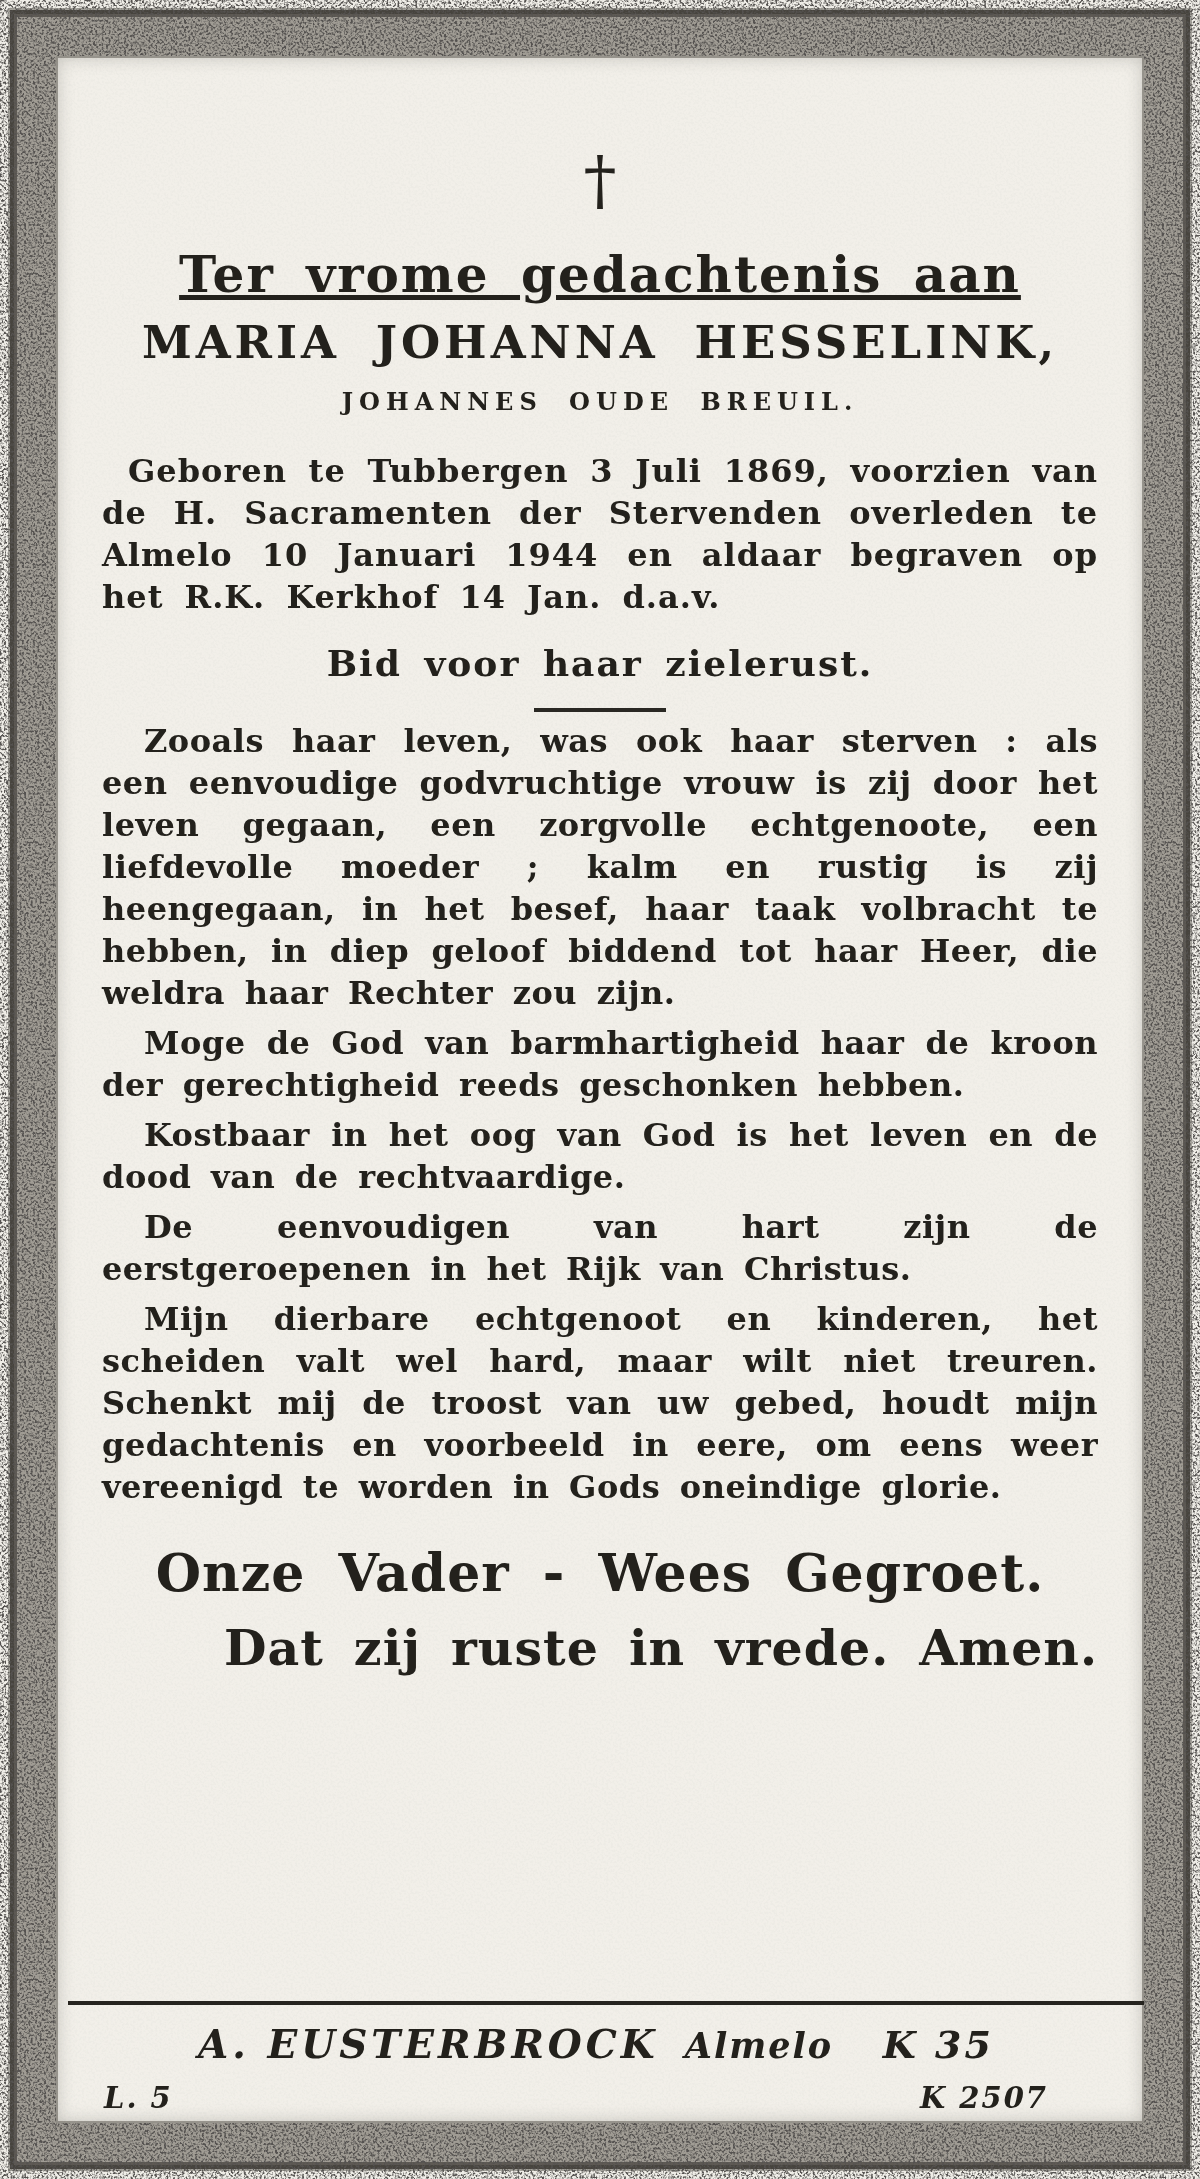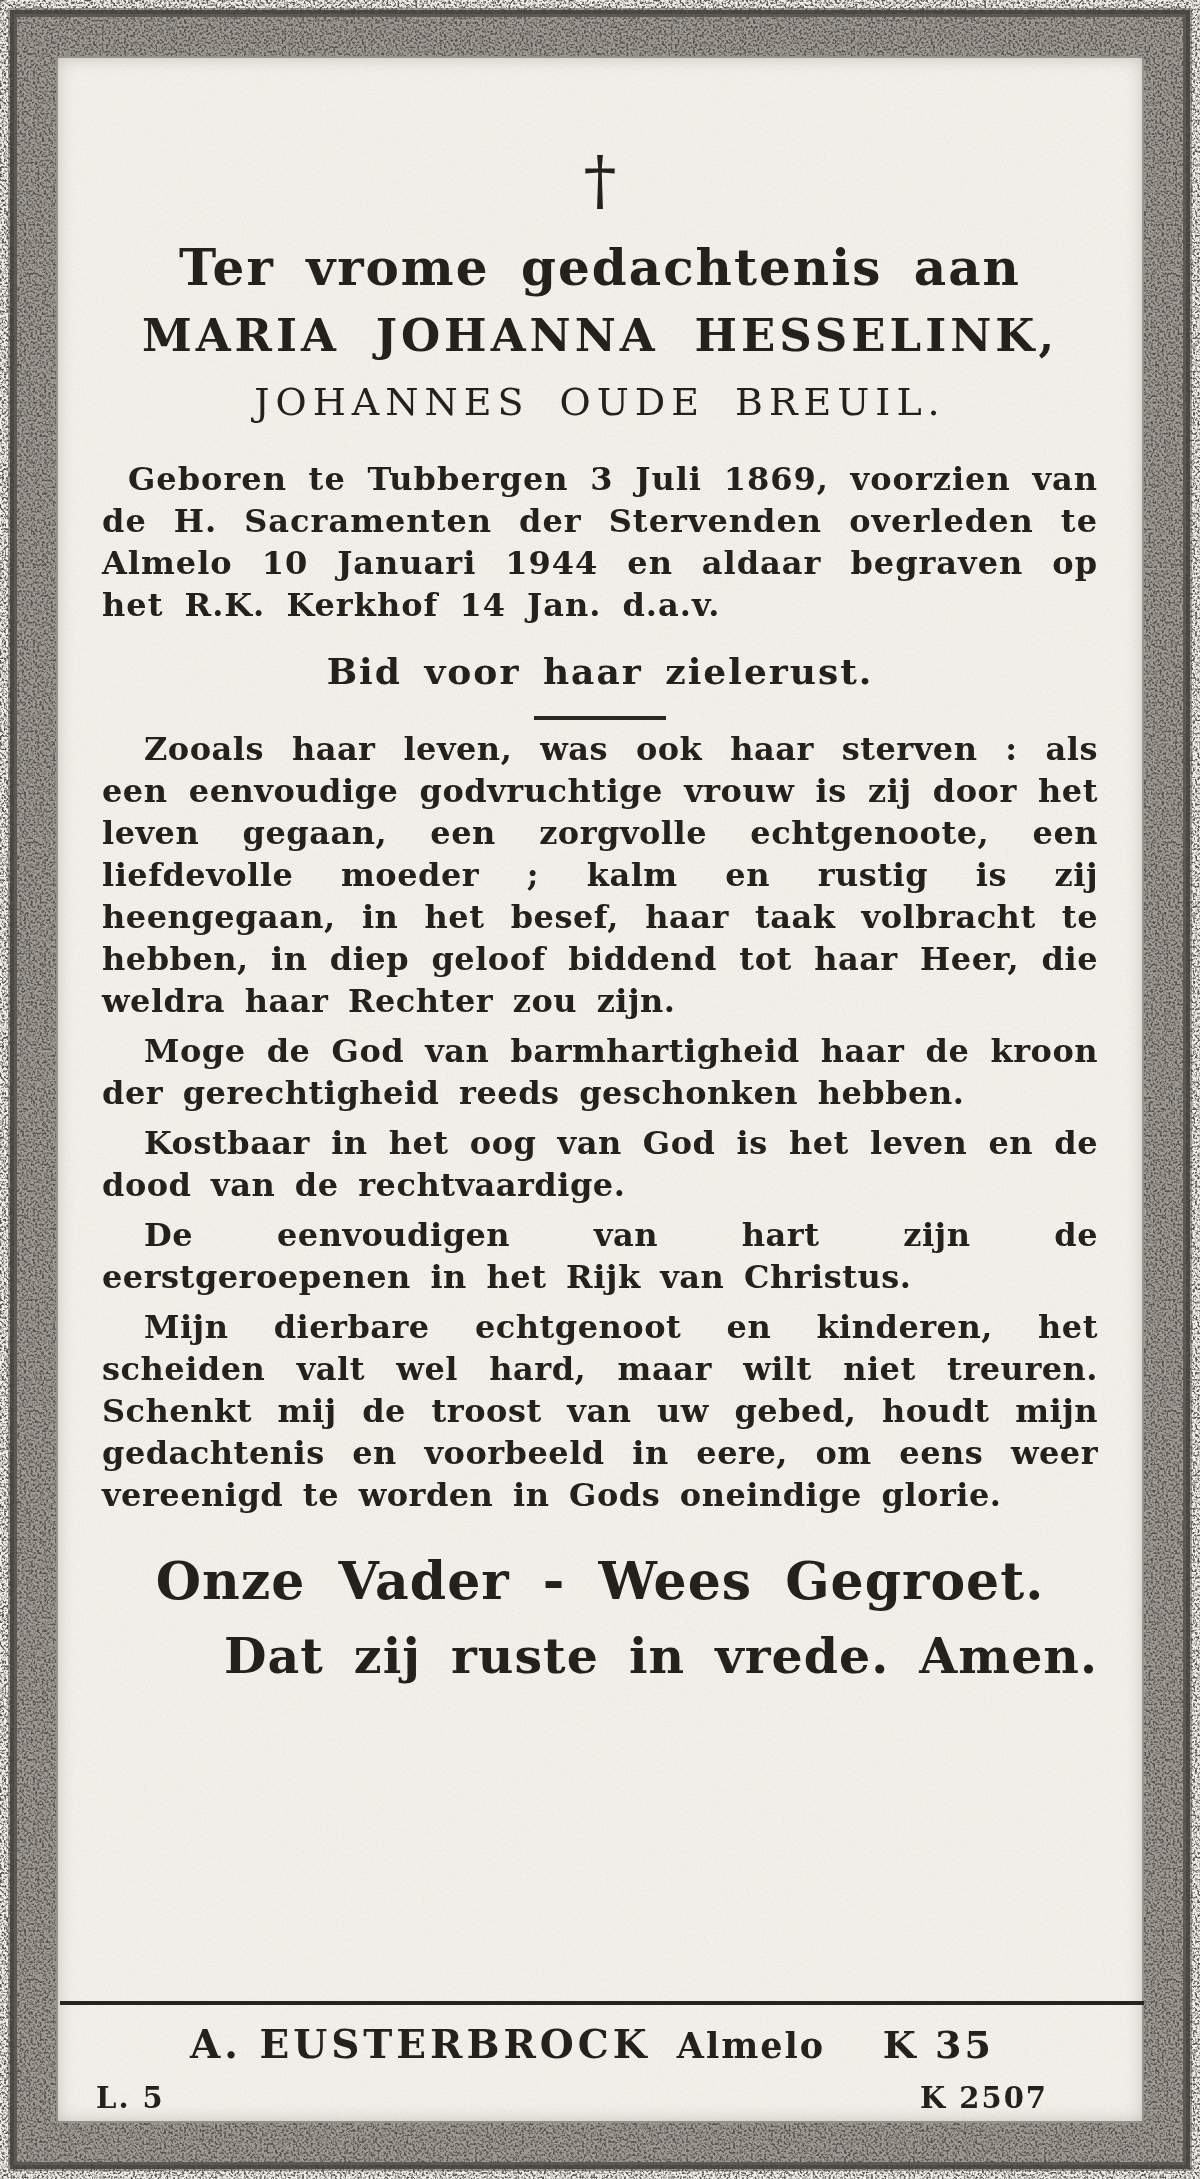--- a/index.html
+++ b/index.html
@@ -36,37 +36,37 @@
     box-shadow: inset 0 0 0 2px rgba(70,66,58,0.45), inset 0 0 18px rgba(52,49,43,0.28);
     padding: 52px 46px 150px 46px;
     text-align: center;
   }
   .cross {
     font-size: 66px; line-height: 1;
     margin-top: 40px;
     font-weight: 400;
   }
   .memorial-intro {
-    margin-top: 24px;
+    margin-top: 31px;
     font-size: 50px; font-weight: 700;
-    letter-spacing: 2px; word-spacing: 12px;
+    letter-spacing: 2px; word-spacing: 12px; text-decoration: underline;
   }
   .deceased-name {
     margin-top: 12px;
     font-size: 45px; font-weight: 700;
     letter-spacing: 4px; word-spacing: 16px;
   }
   .spouse-intro {
     margin-top: 30px;
     font-size: 33px; font-weight: 700;
     letter-spacing: 2px; word-spacing: 6px;
   }
   .spouse-name {
     margin-top: 18px;
-    font-size: 38px; font-weight: 400;
+    font-size: 24px; font-weight: 700;
     letter-spacing: 6px; word-spacing: 12px;
   }
   .bio {
     margin-top: 34px;
     font-size: 32px; line-height: 42px; font-weight: 700;
     text-align: justify; text-indent: 26px;
     letter-spacing: 1px; word-spacing: 9px;
   }
   .prayer {
     margin-top: 24px;
@@ -88,22 +88,23 @@
     margin-top: 34px;
     font-size: 52px; font-weight: 700;
     letter-spacing: 1px; word-spacing: 14px;
   }
   .closing-2 {
     margin-top: 16px;
     font-size: 49px; font-weight: 700;
     letter-spacing: 1px; word-spacing: 12px; text-align: right;
   }
   .card-footer {
-    position: absolute; left: 4px; right: 0; bottom: 6px;
+    position: absolute; left: 12px; right: 0; bottom: 6px;
     text-align: center;
+    font-style: italic;
   }
   .footer-rule {
     height: 4px; background: #26241f;
   }
   .printer-row {
     display: flex; justify-content: space-between; align-items: baseline;
     padding: 16px 150px 0 130px;
     font-weight: 700;
   }
   .printer-left { display: flex; align-items: baseline; gap: 26px; }

